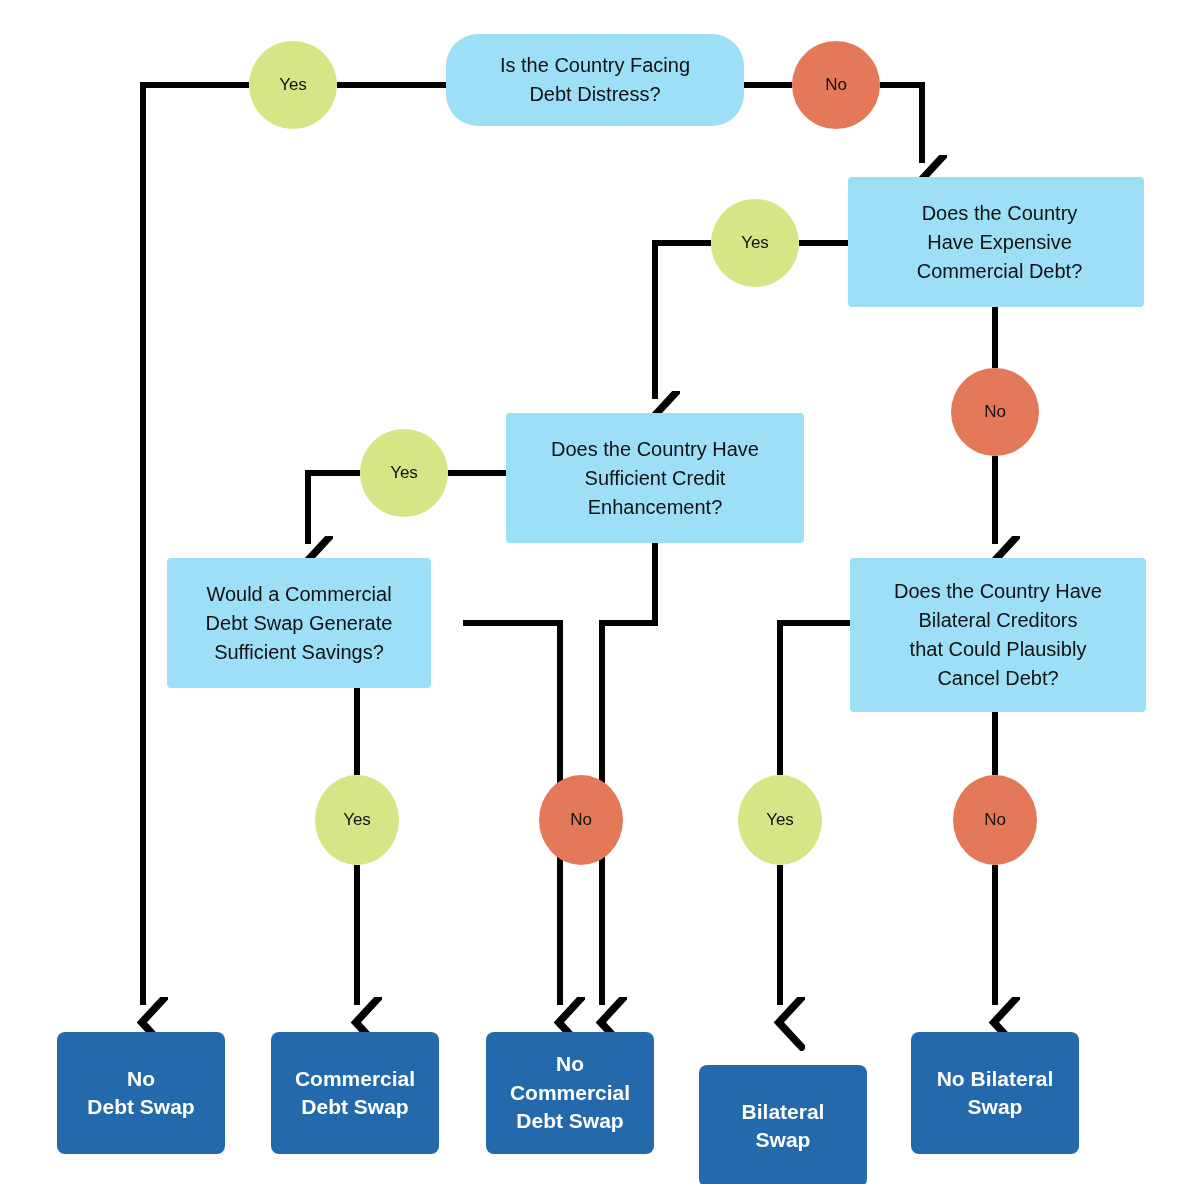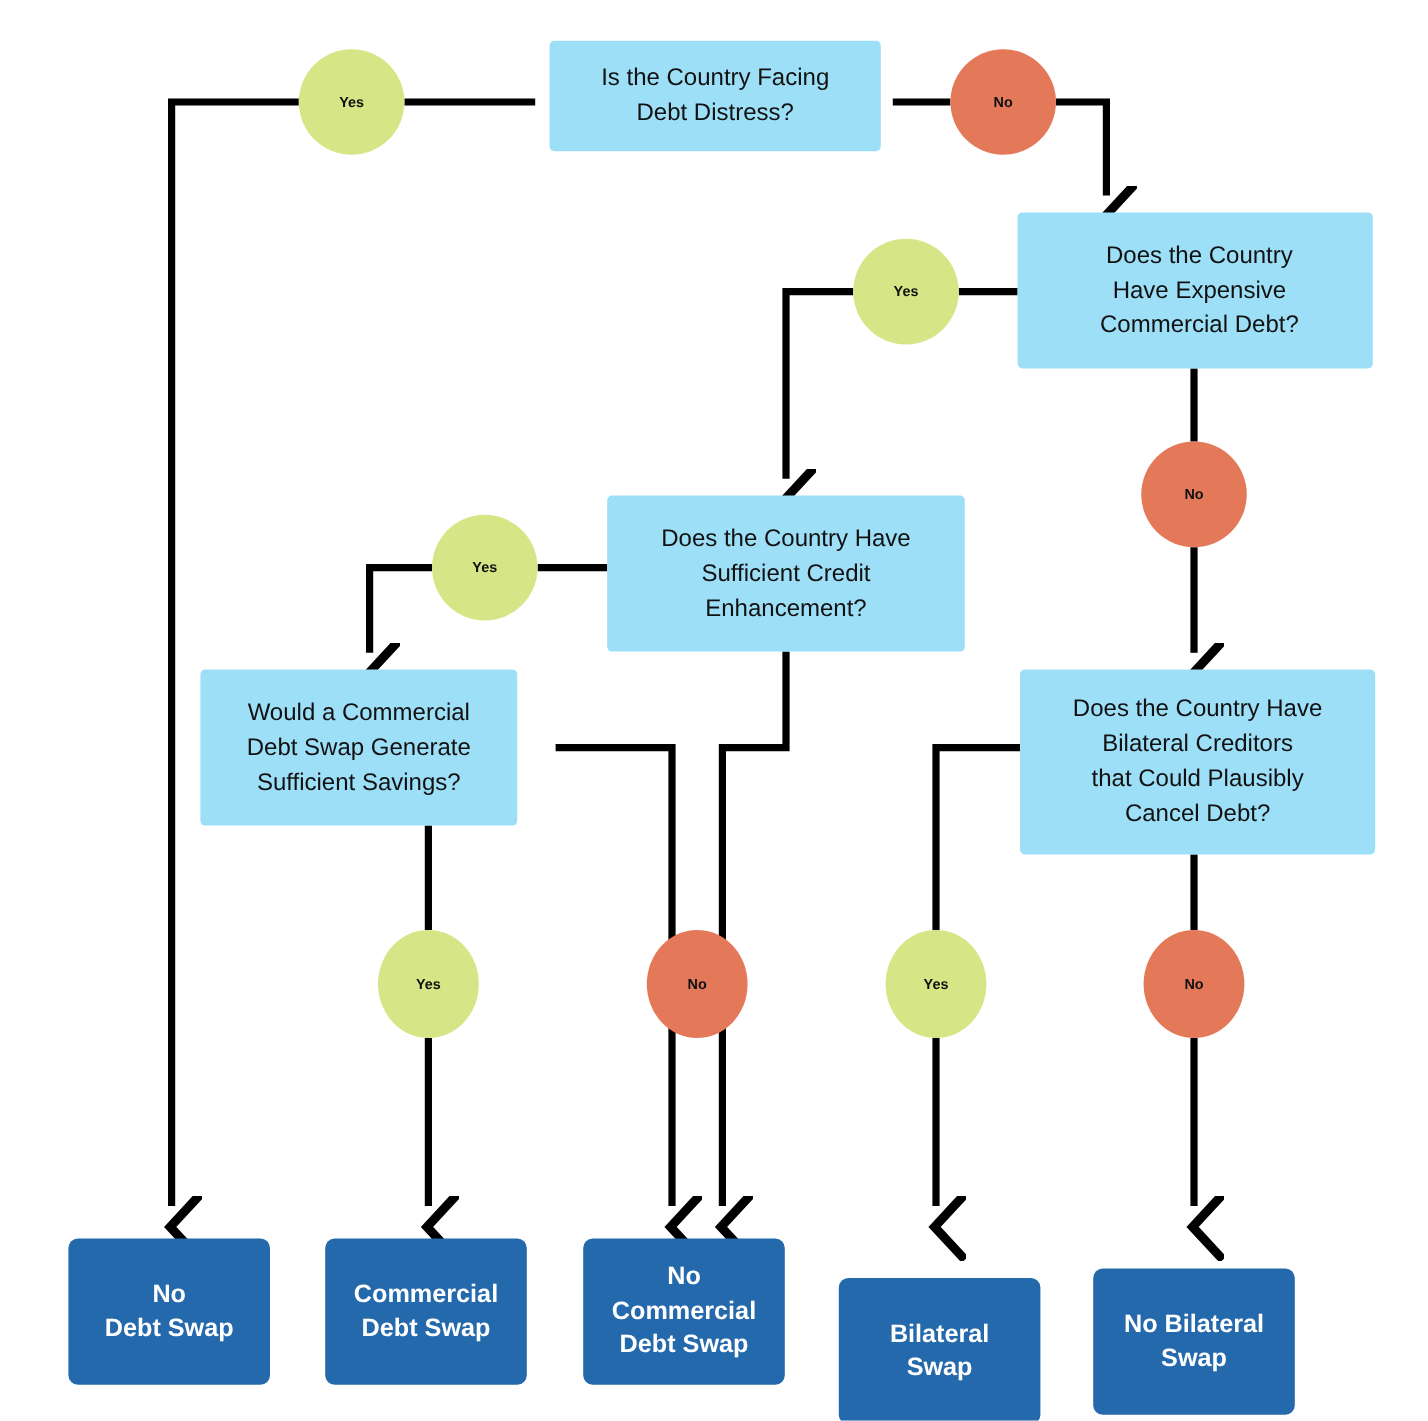--- a/index.html
+++ b/index.html
@@ -45,22 +45,22 @@
     background: #2569ad;
     border-radius: 8px;
     color: #ffffff;
     font-size: 21px;
     font-weight: bold;
     line-height: 1.35;
     padding: 6px 8px;
   }
   .pill {
     border-radius: 50%;
-    font-size: 12px;
-    font-weight: bold;
+    font-size: 17px;
+    font-weight: normal;
     color: #111111;
   }
   .pill.yes { background: #d6e585; }
   .pill.no  { background: #e4795a; }
   .node-text { display: block; width: 100%; }
 </style>
 </head>
 <body>
 
 <div id="canvas">
@@ -118,21 +118,21 @@
         <span class="node-text">No</span>
       </div>
       <div class="node pill yes" style="left: 738px; top: 775px; width: 84px; height: 90px;">
         <span class="node-text">Yes</span>
       </div>
       <div class="node pill no" style="left: 953px; top: 775px; width: 84px; height: 90px;">
         <span class="node-text">No</span>
       </div>
     </div>
   <div id="question-layer">
-      <div class="node q-box" style="left: 458px; top: 34px; width: 276px; height: 92px;">
+      <div class="node q-box" style="left: 446px; top: 34px; width: 298px; height: 92px; border-radius: 32px;">
         <span class="node-text">Is the Country Facing<br>Debt Distress?</span>
       </div>
       <div class="node q-box" style="left: 848px; top: 177px; width: 296px; height: 130px; padding-left: 17px;">
         <span class="node-text">Does the Country<br>Have Expensive<br>Commercial Debt?</span>
       </div>
       <div class="node q-box" style="left: 506px; top: 413px; width: 298px; height: 130px;">
         <span class="node-text">Does the Country Have<br>Sufficient Credit<br>Enhancement?</span>
       </div>
       <div class="node q-box" style="left: 167px; top: 558px; width: 264px; height: 130px;">
         <span class="node-text">Would a Commercial<br>Debt Swap Generate<br>Sufficient Savings?</span>
@@ -147,18 +147,18 @@
       </div>
       <div class="node r-box" style="left: 271px; top: 1032px; width: 168px; height: 122px;">
         <span class="node-text">Commercial<br>Debt Swap</span>
       </div>
       <div class="node r-box" style="left: 486px; top: 1032px; width: 168px; height: 122px;">
         <span class="node-text">No<br>Commercial<br>Debt Swap</span>
       </div>
       <div class="node r-box" style="left: 699px; top: 1032px; width: 168px; height: 122px; margin-top: 33px;">
         <span class="node-text">Bilateral<br>Swap</span>
       </div>
-      <div class="node r-box" style="left: 911px; top: 1032px; width: 168px; height: 122px; margin-top: 25px;">
+      <div class="node r-box" style="left: 911px; top: 1032px; width: 168px; height: 122px;">
         <span class="node-text">No Bilateral<br>Swap</span>
       </div>
     </div>
 
 </div>
 
 </body></html>

